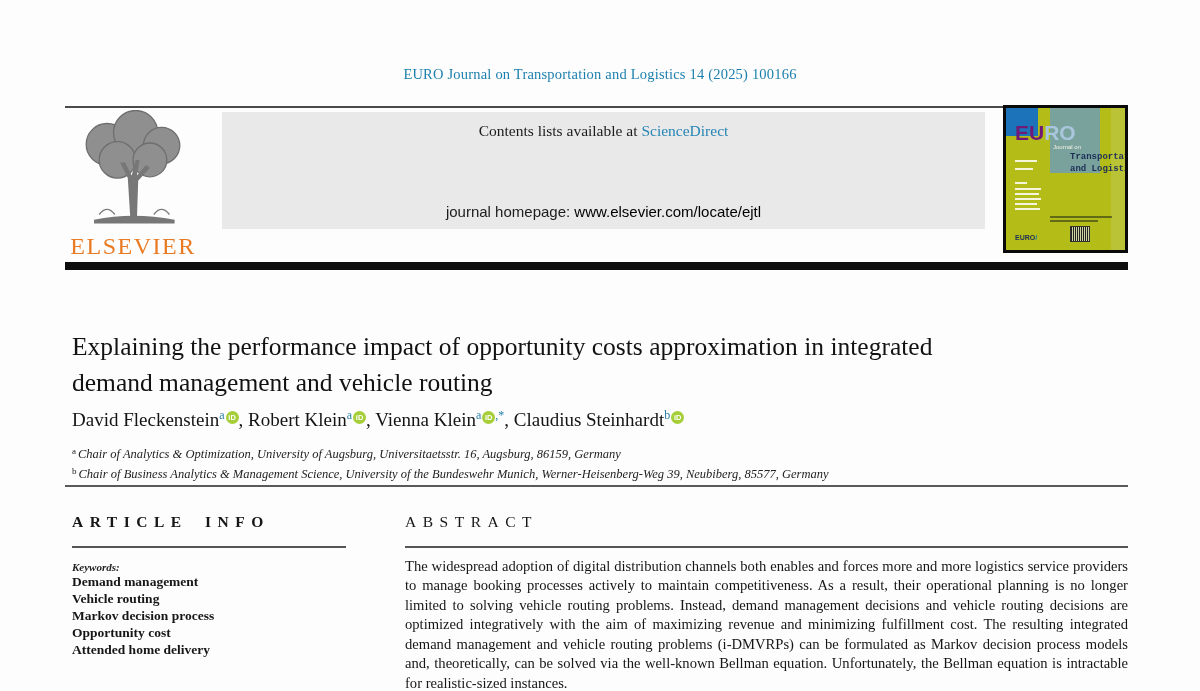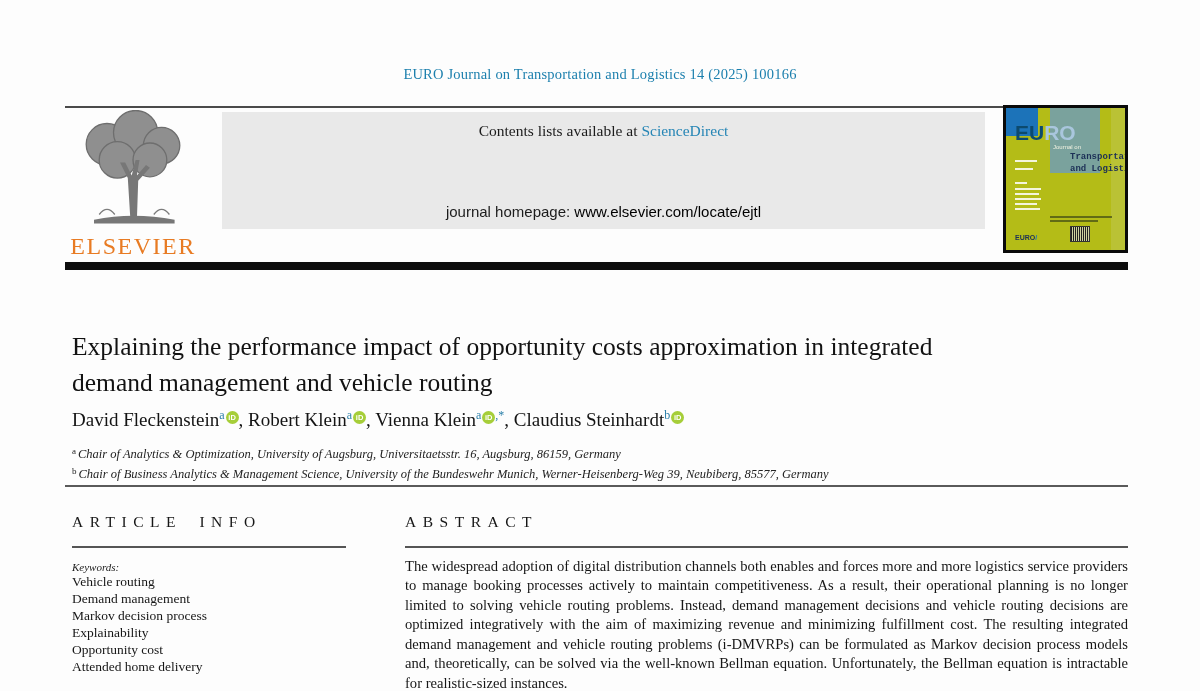--- a/index.html
+++ b/index.html
@@ -33,21 +33,21 @@
   .elsevier-word { font-size:24px; color:#e87b23; letter-spacing:1.5px; line-height:1; }
 
   
   .cover { position:absolute; top:105px; left:1003px; width:125px; height:148px;
            border:3px solid #0a0a0a; background:#b4bc17; overflow:hidden; }
   .cov-blue  { position:absolute; top:0; left:0; width:27%; height:20%; background:#1c73b9; }
   .cov-teal  { position:absolute; top:0; left:37%; width:42%; height:46%; background:#7aa29d; }
   .cov-strip { position:absolute; top:0; left:88%; width:12%; height:100%; background:#c0c74e; opacity:.55; }
   .cov-euro  { position:absolute; top:14px; left:9px; font-family:"Liberation Sans", sans-serif;
                font-weight:bold; font-size:21px; letter-spacing:0; line-height:1; }
-  .cov-euro .eu { color:#0c4a6e;margin-top:12px; } .cov-euro .ro { color:#a9c6dd; }
+  .cov-euro .eu { color:#701a75;margin-top:12px; } .cov-euro .ro { color:#a9c6dd; }
   .cov-journal-on { position:absolute; top:36px; left:47px; font-family:"Liberation Sans", sans-serif;
                     font-size:6px; color:#f3f3e2; }
   .cov-title { position:absolute; top:44px; left:64px; font-family:Liberation Mono, monospace;
                font-weight:bold; font-size:9px; line-height:1.3; color:#1c2f56; }
   .cov-line { position:absolute; height:2px; background:rgba(255,255,255,.85); }
   .cov-dline { position:absolute; height:2px; background:rgba(30,40,20,.55); }
   .cov-eurologo { position:absolute; bottom:9px; left:9px; font-family:"Liberation Sans", sans-serif;
                   font-weight:bold; font-size:7px; color:#1c2f56; }
   .cov-eurologo i { color:#1c73b9; font-style:normal; }
   .cov-barcode { position:absolute; bottom:8px; left:54%; width:20px; height:16px;
@@ -60,21 +60,21 @@
   .orcid { display:inline-block; width:13px; height:13px; border-radius:50%; background:#a6ce39;
            color:#fff; font-family:Liberation Sans, sans-serif; font-weight:bold; font-size:7.5px;
            line-height:13px; text-align:center; transform:translateY(-6px); margin-left:1px; }
   .affils { position:absolute; top:443px; left:72px; width:980px; font-size:12.5px; line-height:17px; }
   .affil-line em { font-style:italic; color:#222; }
   .sup-blk { font-size:9px; vertical-align:4px; color:#222; margin-right:2px; }
 
   
   .col-head { font-size:15.5px; letter-spacing:.42em; word-spacing:.45em; color:#161616; }
   .col-rule { height:1.5px; background:#555; margin-top:15px; }
-  .info-col { position:absolute; top:513px; left:72px; width:274px; }
+  .info-col { position:absolute; top:513px; left:72px; width:274px;font-weight:bold; }
   .kw-label { font-style:italic; font-size:11px; margin-top:13px; color:#222; }
   .kw-item { font-size:13.5px; line-height:17px; color:#161616; }
   .abs-col { position:absolute; top:513px; left:405px; width:723px; }
   .abs-text { margin-top:9px; font-size:14.6px; line-height:19.6px; text-align:justify; color:#161616; }
 </style>
 </head>
 <body>
 
 <div class="page">
 
@@ -151,24 +151,23 @@
     <div class="affil-line"><span class="sup-blk">a</span><em>Chair of Analytics &amp; Optimization, University of Augsburg, Universitaetsstr. 16, Augsburg, 86159, Germany</em></div>
     <div class="affil-line"><span class="sup-blk">b</span><em>Chair of Business Analytics &amp; Management Science, University of the Bundeswehr Munich, Werner-Heisenberg-Weg 39, Neubiberg, 85577, Germany</em></div>
   </div>
 
   <div class="full-rule"></div>
 
   <div class="info-col">
     <div class="col-head">ARTICLE INFO</div>
     <div class="col-rule"></div>
     <div class="kw-label">Keywords:</div>
+    <div class="kw-item">Demand management</div>
     <div class="kw-item">Vehicle routing</div>
-    <div class="kw-item">Demand management</div>
     <div class="kw-item">Markov decision process</div>
-    <div class="kw-item">Explainability</div>
     <div class="kw-item">Opportunity cost</div>
     <div class="kw-item">Attended home delivery</div>
   </div>
 
   <div class="abs-col">
     <div class="col-head">ABSTRACT</div>
     <div class="col-rule"></div>
     <div class="abs-text">The widespread adoption of digital distribution channels both enables and forces more and more logistics service providers to manage booking processes actively to maintain competitiveness. As a result, their operational planning is no longer limited to solving vehicle routing problems. Instead, demand management decisions and vehicle routing decisions are optimized integratively with the aim of maximizing revenue and minimizing fulfillment cost. The resulting integrated demand management and vehicle routing problems (i-DMVRPs) can be formulated as Markov decision process models and, theoretically, can be solved via the well-known Bellman equation. Unfortunately, the Bellman equation is intractable for realistic-sized instances.</div>
   </div>
 

